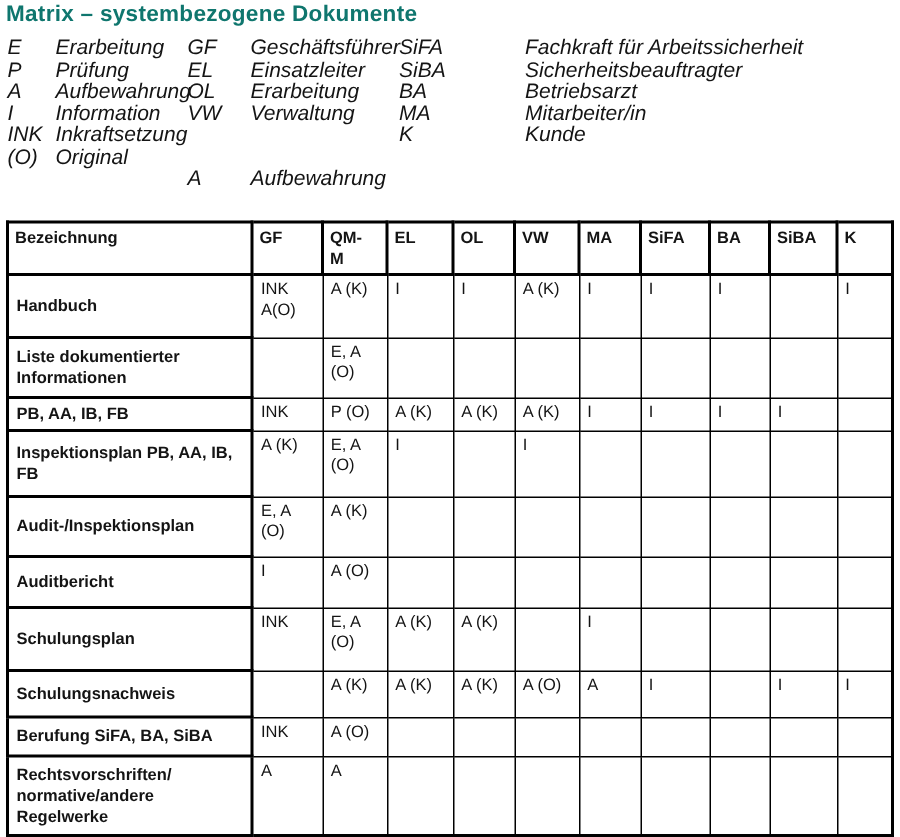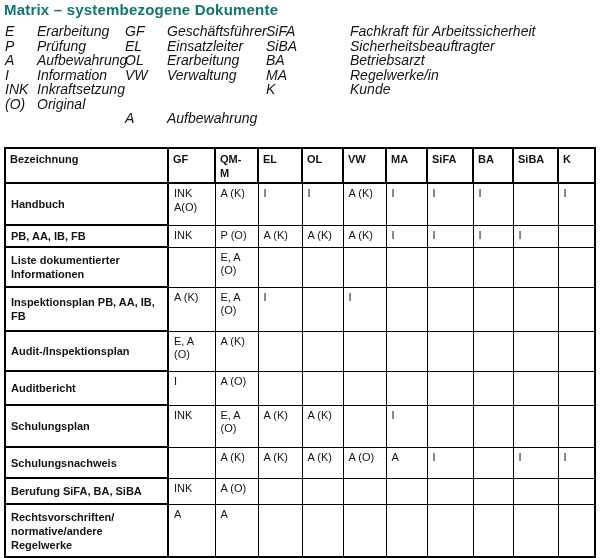--- a/index.html
+++ b/index.html
@@ -67,21 +67,21 @@
         <div class="legend-row"><span class="legend-abbr">OL</span><span class="legend-label">Erarbeitung</span></div>
         <div class="legend-row"><span class="legend-abbr">VW</span><span class="legend-label">Verwaltung</span></div>
         <div class="legend-row"><span class="legend-abbr"></span><span class="legend-label"></span></div>
         <div class="legend-row"><span class="legend-abbr"></span><span class="legend-label"></span></div>
         <div class="legend-row"><span class="legend-abbr">A</span><span class="legend-label">Aufbewahrung</span></div>
       </div>
       <div class="legend-col legend-col-2">
         <div class="legend-row"><span class="legend-abbr">SiFA</span><span class="legend-label">Fachkraft für Arbeitssicherheit</span></div>
         <div class="legend-row"><span class="legend-abbr">SiBA</span><span class="legend-label">Sicherheitsbeauftragter</span></div>
         <div class="legend-row"><span class="legend-abbr">BA</span><span class="legend-label">Betriebsarzt</span></div>
-        <div class="legend-row"><span class="legend-abbr">MA</span><span class="legend-label">Regelwerke/in</span></div>
+        <div class="legend-row"><span class="legend-abbr">MA</span><span class="legend-label">Mitarbeiter/in</span></div>
         <div class="legend-row"><span class="legend-abbr">K</span><span class="legend-label">Kunde</span></div>
       </div>
     </div>
   <table class="matrix">
     <colgroup>
         <col style="width: 163px;">
         <col style="width: 47px;">
         <col style="width: 43px;">
         <col style="width: 44px;">
         <col style="width: 41px;">
@@ -115,46 +115,46 @@
           <td class="val">A (K)</td>
           <td class="val">I</td>
           <td class="val">I</td>
           <td class="val">A (K)</td>
           <td class="val">I</td>
           <td class="val">I</td>
           <td class="val">I</td>
           <td class="val"></td>
           <td class="val">I</td>
         </tr>
+        <tr style="height: 40px;">
+          <td class="label">Liste dokumentierter
+Informationen</td>
+          <td class="val"></td>
+          <td class="val">E, A
+(O)</td>
+          <td class="val"></td>
+          <td class="val"></td>
+          <td class="val"></td>
+          <td class="val"></td>
+          <td class="val"></td>
+          <td class="val"></td>
+          <td class="val"></td>
+          <td class="val"></td>
+        </tr>
         <tr style="height: 22px;">
           <td class="label">PB, AA, IB, FB</td>
           <td class="val">INK</td>
           <td class="val">P (O)</td>
           <td class="val">A (K)</td>
           <td class="val">A (K)</td>
           <td class="val">A (K)</td>
           <td class="val">I</td>
           <td class="val">I</td>
           <td class="val">I</td>
           <td class="val">I</td>
-          <td class="val"></td>
-        </tr>
-        <tr style="height: 40px;">
-          <td class="label">Liste dokumentierter
-Informationen</td>
-          <td class="val"></td>
-          <td class="val">E, A
-(O)</td>
-          <td class="val"></td>
-          <td class="val"></td>
-          <td class="val"></td>
-          <td class="val"></td>
-          <td class="val"></td>
-          <td class="val"></td>
-          <td class="val"></td>
           <td class="val"></td>
         </tr>
         <tr style="height: 44px;">
           <td class="label">Inspektionsplan PB, AA, IB, FB</td>
           <td class="val">A (K)</td>
           <td class="val">E, A
 (O)</td>
           <td class="val">I</td>
           <td class="val"></td>
           <td class="val">I</td>

